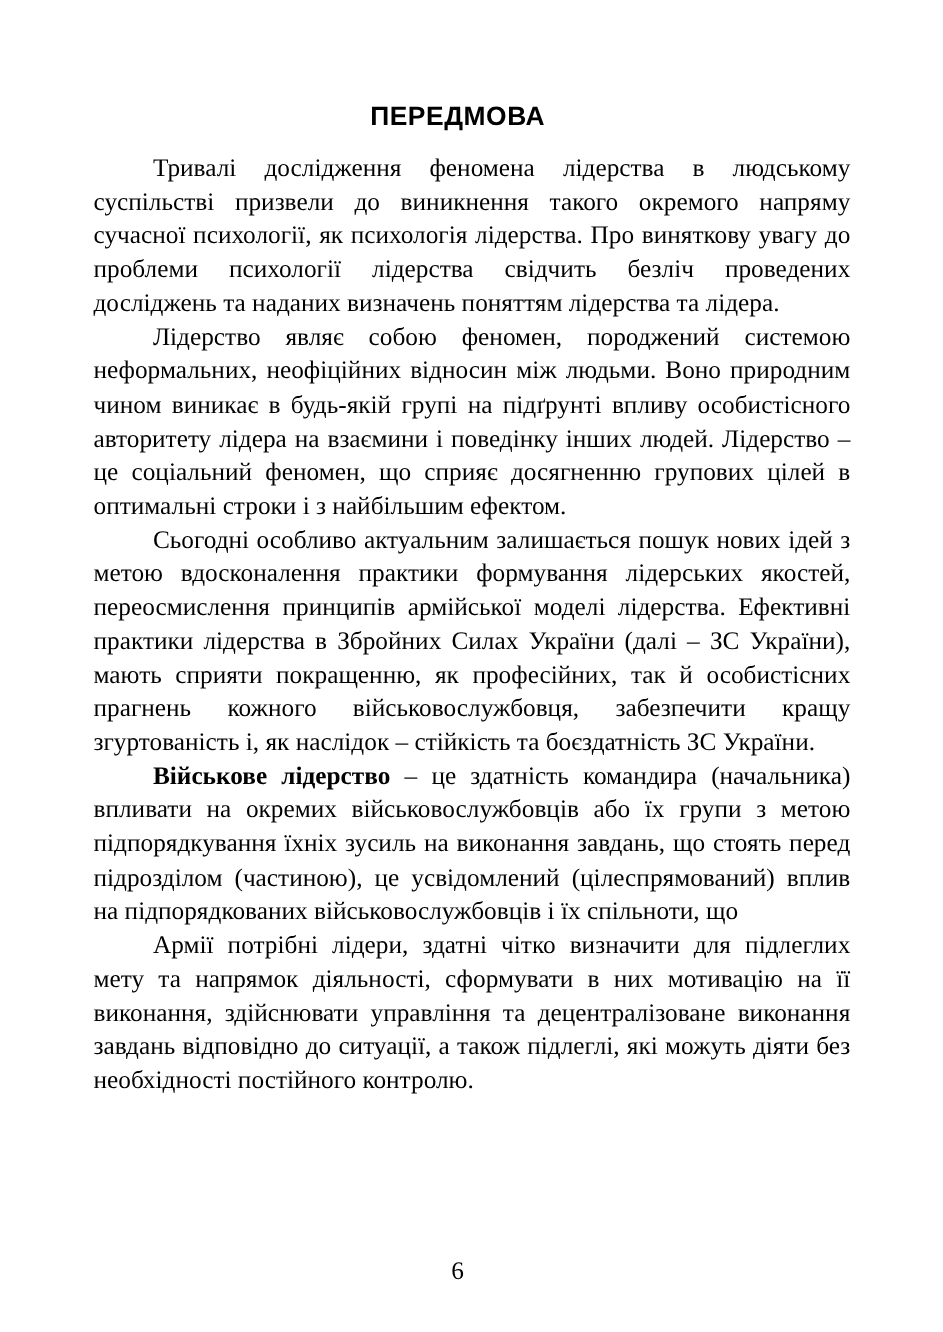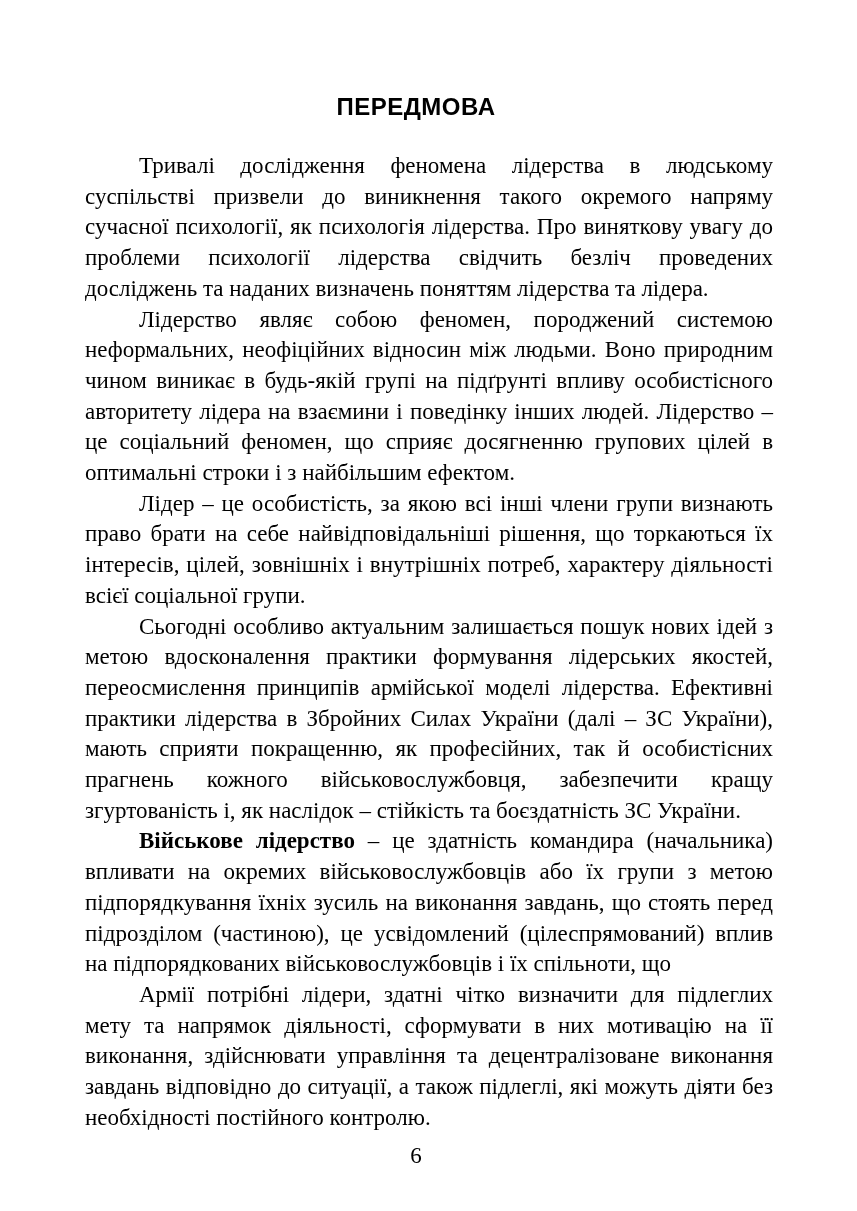--- a/index.html
+++ b/index.html
@@ -20,21 +20,21 @@
     width: 100%;
     text-align: center;
     font-family: "Liberation Sans", sans-serif;
     font-weight: 700;
     font-size: 24px;
     line-height: 1;
     letter-spacing: 0.5px;
   }
   .doc-body {
     position: absolute;
-    top: 151px;
+    top: 138px;
     left: 85px;
     width: 688px;
   }
   .doc-body p {
     font-size: 23px;
     line-height: 30.7px;
     text-align: justify;
     text-indent: 54px;
     margin: 0;
   }
@@ -52,21 +52,20 @@
 </head>
 <body>
 
 <div class="page">
 
   <h1 class="doc-title">ПЕРЕДМОВА</h1>
 
   <div class="doc-body">
     <p>Тривалі дослідження феномена лідерства в людському суспільстві призвели до виникнення такого окремого напряму сучасної психології, як психологія лідерства. Про виняткову увагу до проблеми психології лідерства свідчить безліч проведених досліджень та наданих визначень поняттям лідерства та лідера.</p>
     <p>Лідерство являє собою феномен, породжений системою неформальних, неофіційних відносин між людьми. Воно природним чином виникає в будь-якій групі на підґрунті впливу особистісного авторитету лідера на взаємини і поведінку інших людей. Лідерство – це соціальний феномен, що сприяє досягненню групових цілей в оптимальні строки і з найбільшим ефектом.</p>
-    <p>Лідер – це особистість, за якою всі інші члени групи визнають право брати на себе найвідповідальніші рішення, що торкаються їх інтересів, цілей, зовнішніх і внутрішніх потреб, характеру діяльності всієї соціальної групи.</p>
     <p>Сьогодні особливо актуальним залишається пошук нових ідей з метою вдосконалення практики формування лідерських якостей, переосмислення принципів армійської моделі лідерства. Ефективні практики лідерства в Збройних Силах України (далі – ЗС України), мають сприяти покращенню, як професійних, так й особистісних прагнень кожного військовослужбовця, забезпечити кращу згуртованість і, як наслідок – стійкість та боєздатність ЗС України.</p>
     <p><span class="lead-bold">Військове лідерство</span><span> – це здатність командира (начальника) впливати на окремих військовослужбовців або їх групи з метою підпорядкування їхніх зусиль на виконання завдань, що стоять перед підрозділом (частиною), це усвідомлений (цілеспрямований) вплив на підпорядкованих військовослужбовців і їх спільноти, що</span></p>
     <p>Армії потрібні лідери, здатні чітко визначити для підлеглих мету та напрямок діяльності, сформувати в них мотивацію на її виконання, здійснювати управління та децентралізоване виконання завдань відповідно до ситуації, а також підлеглі, які можуть діяти без необхідності постійного контролю.</p>
   </div>
 
   <div class="page-num">6</div>
 
 </div>
 
 </body></html>

